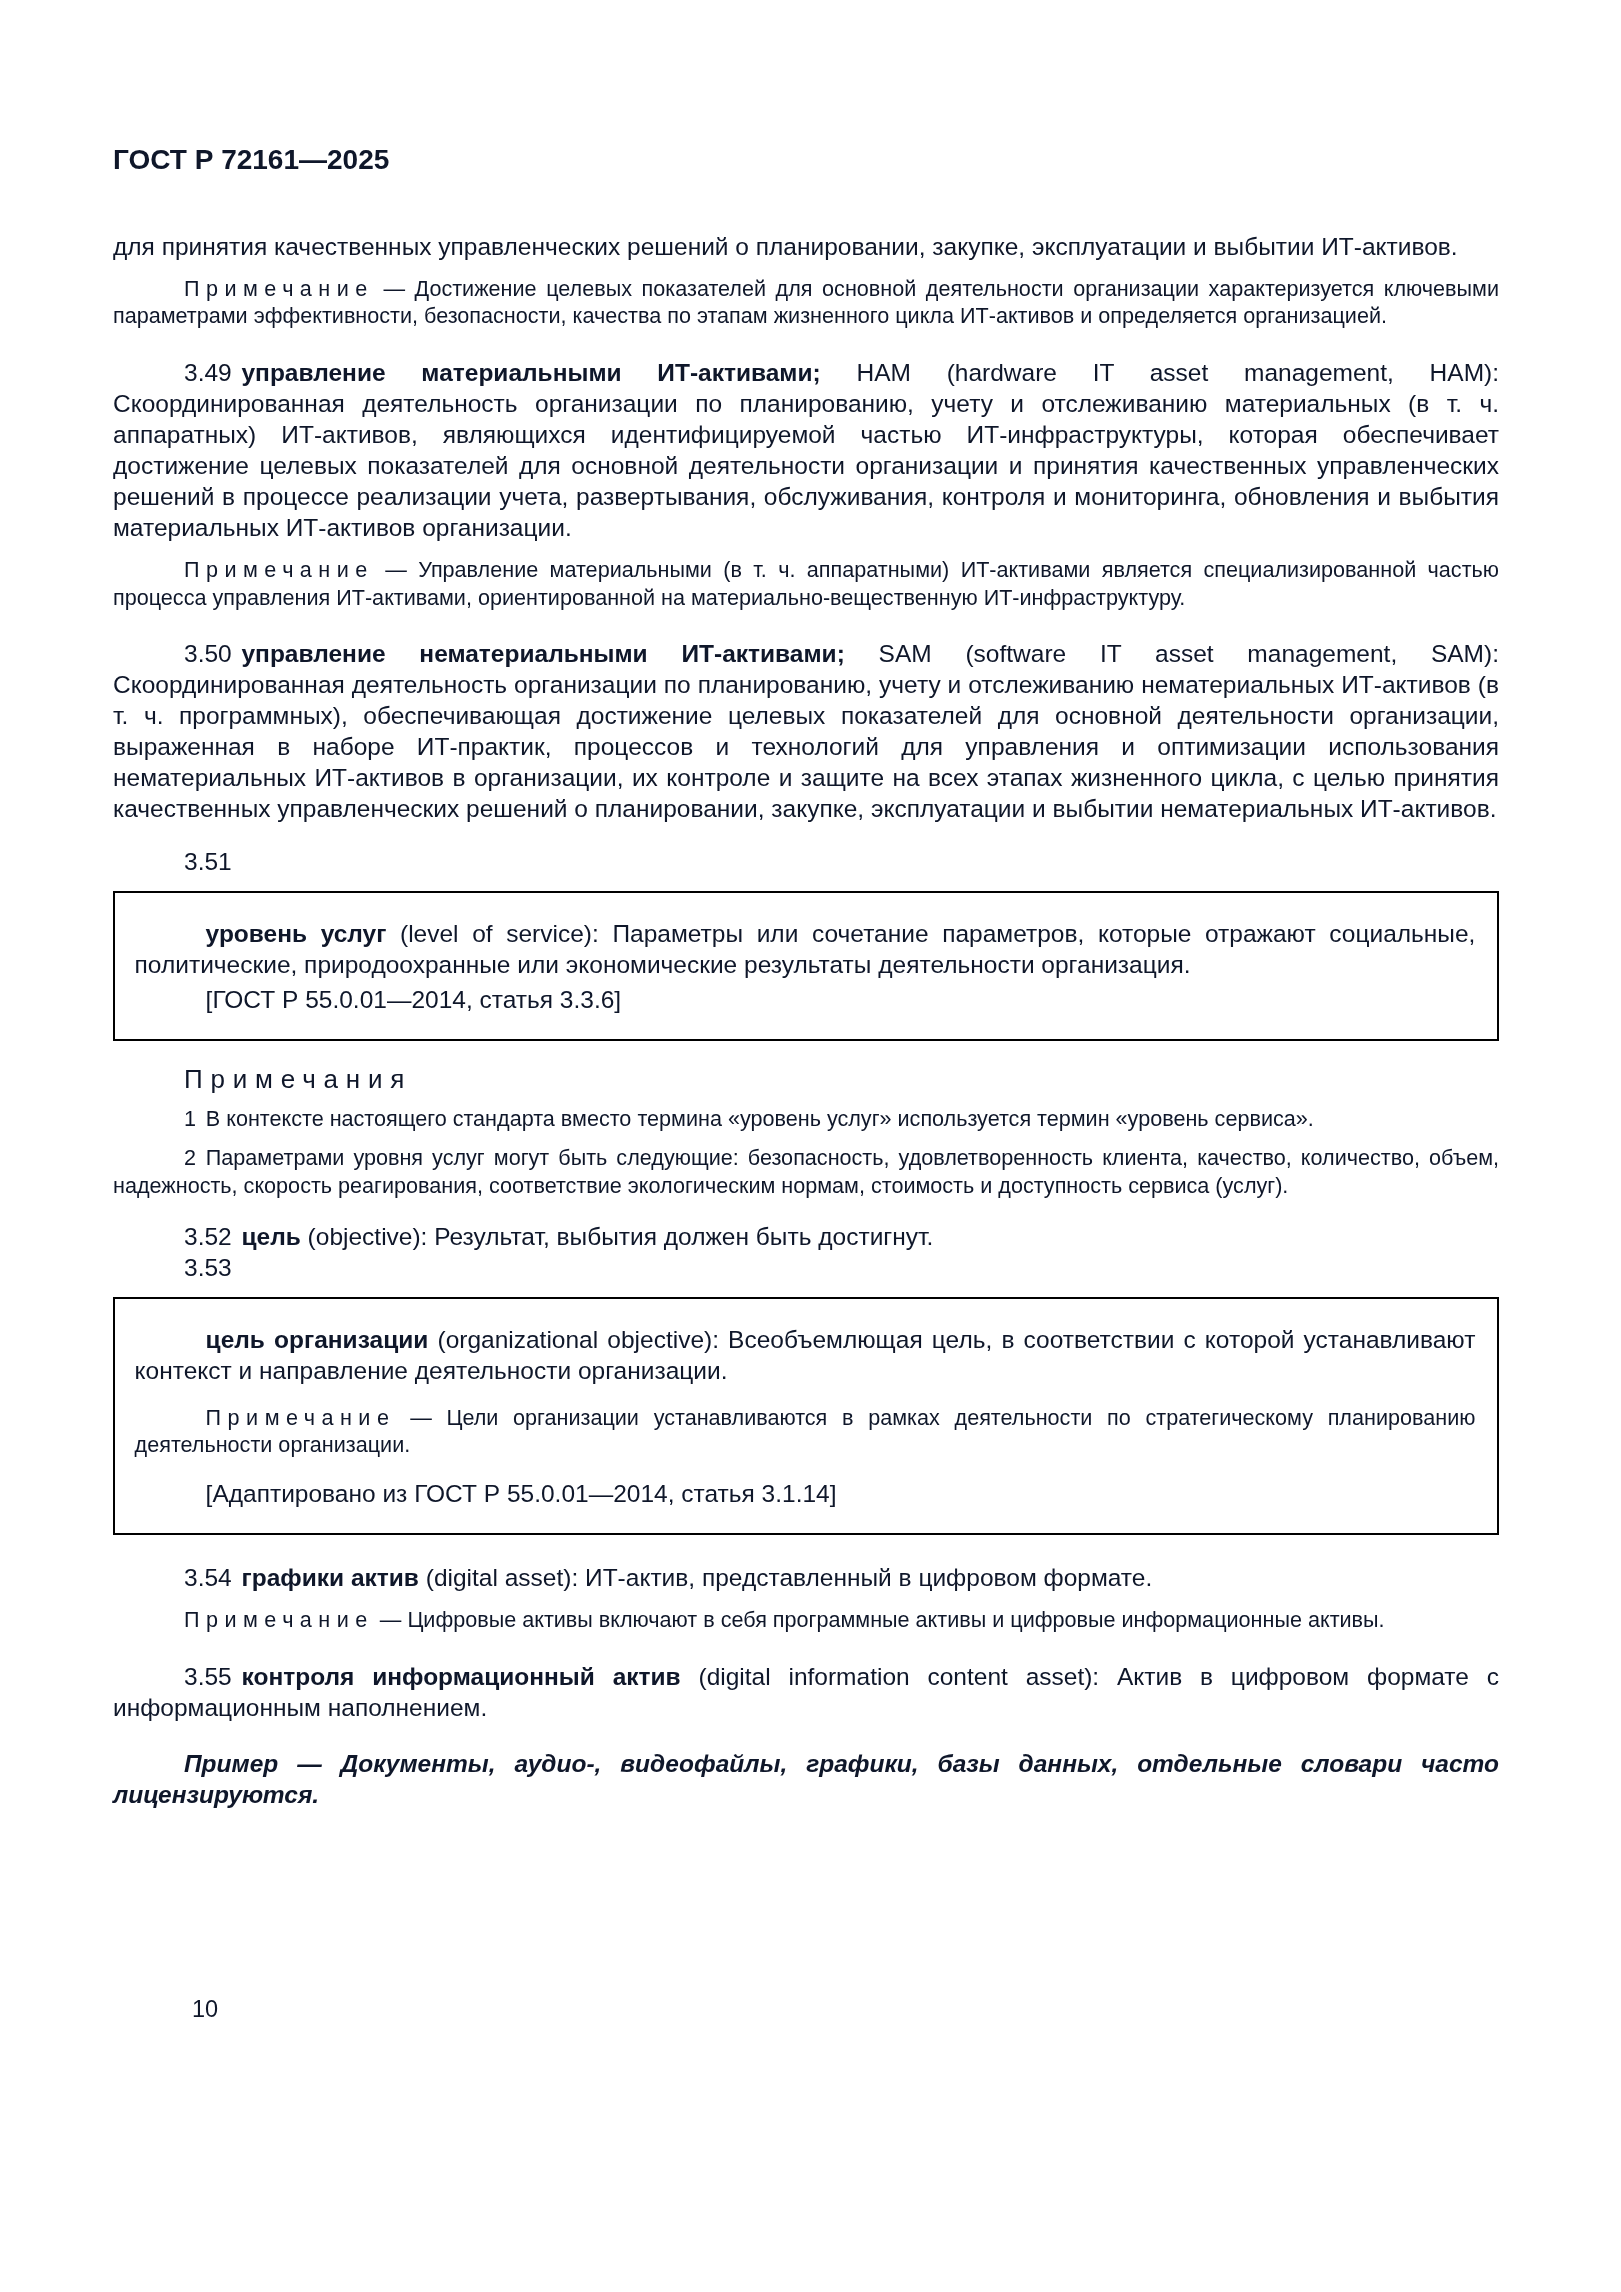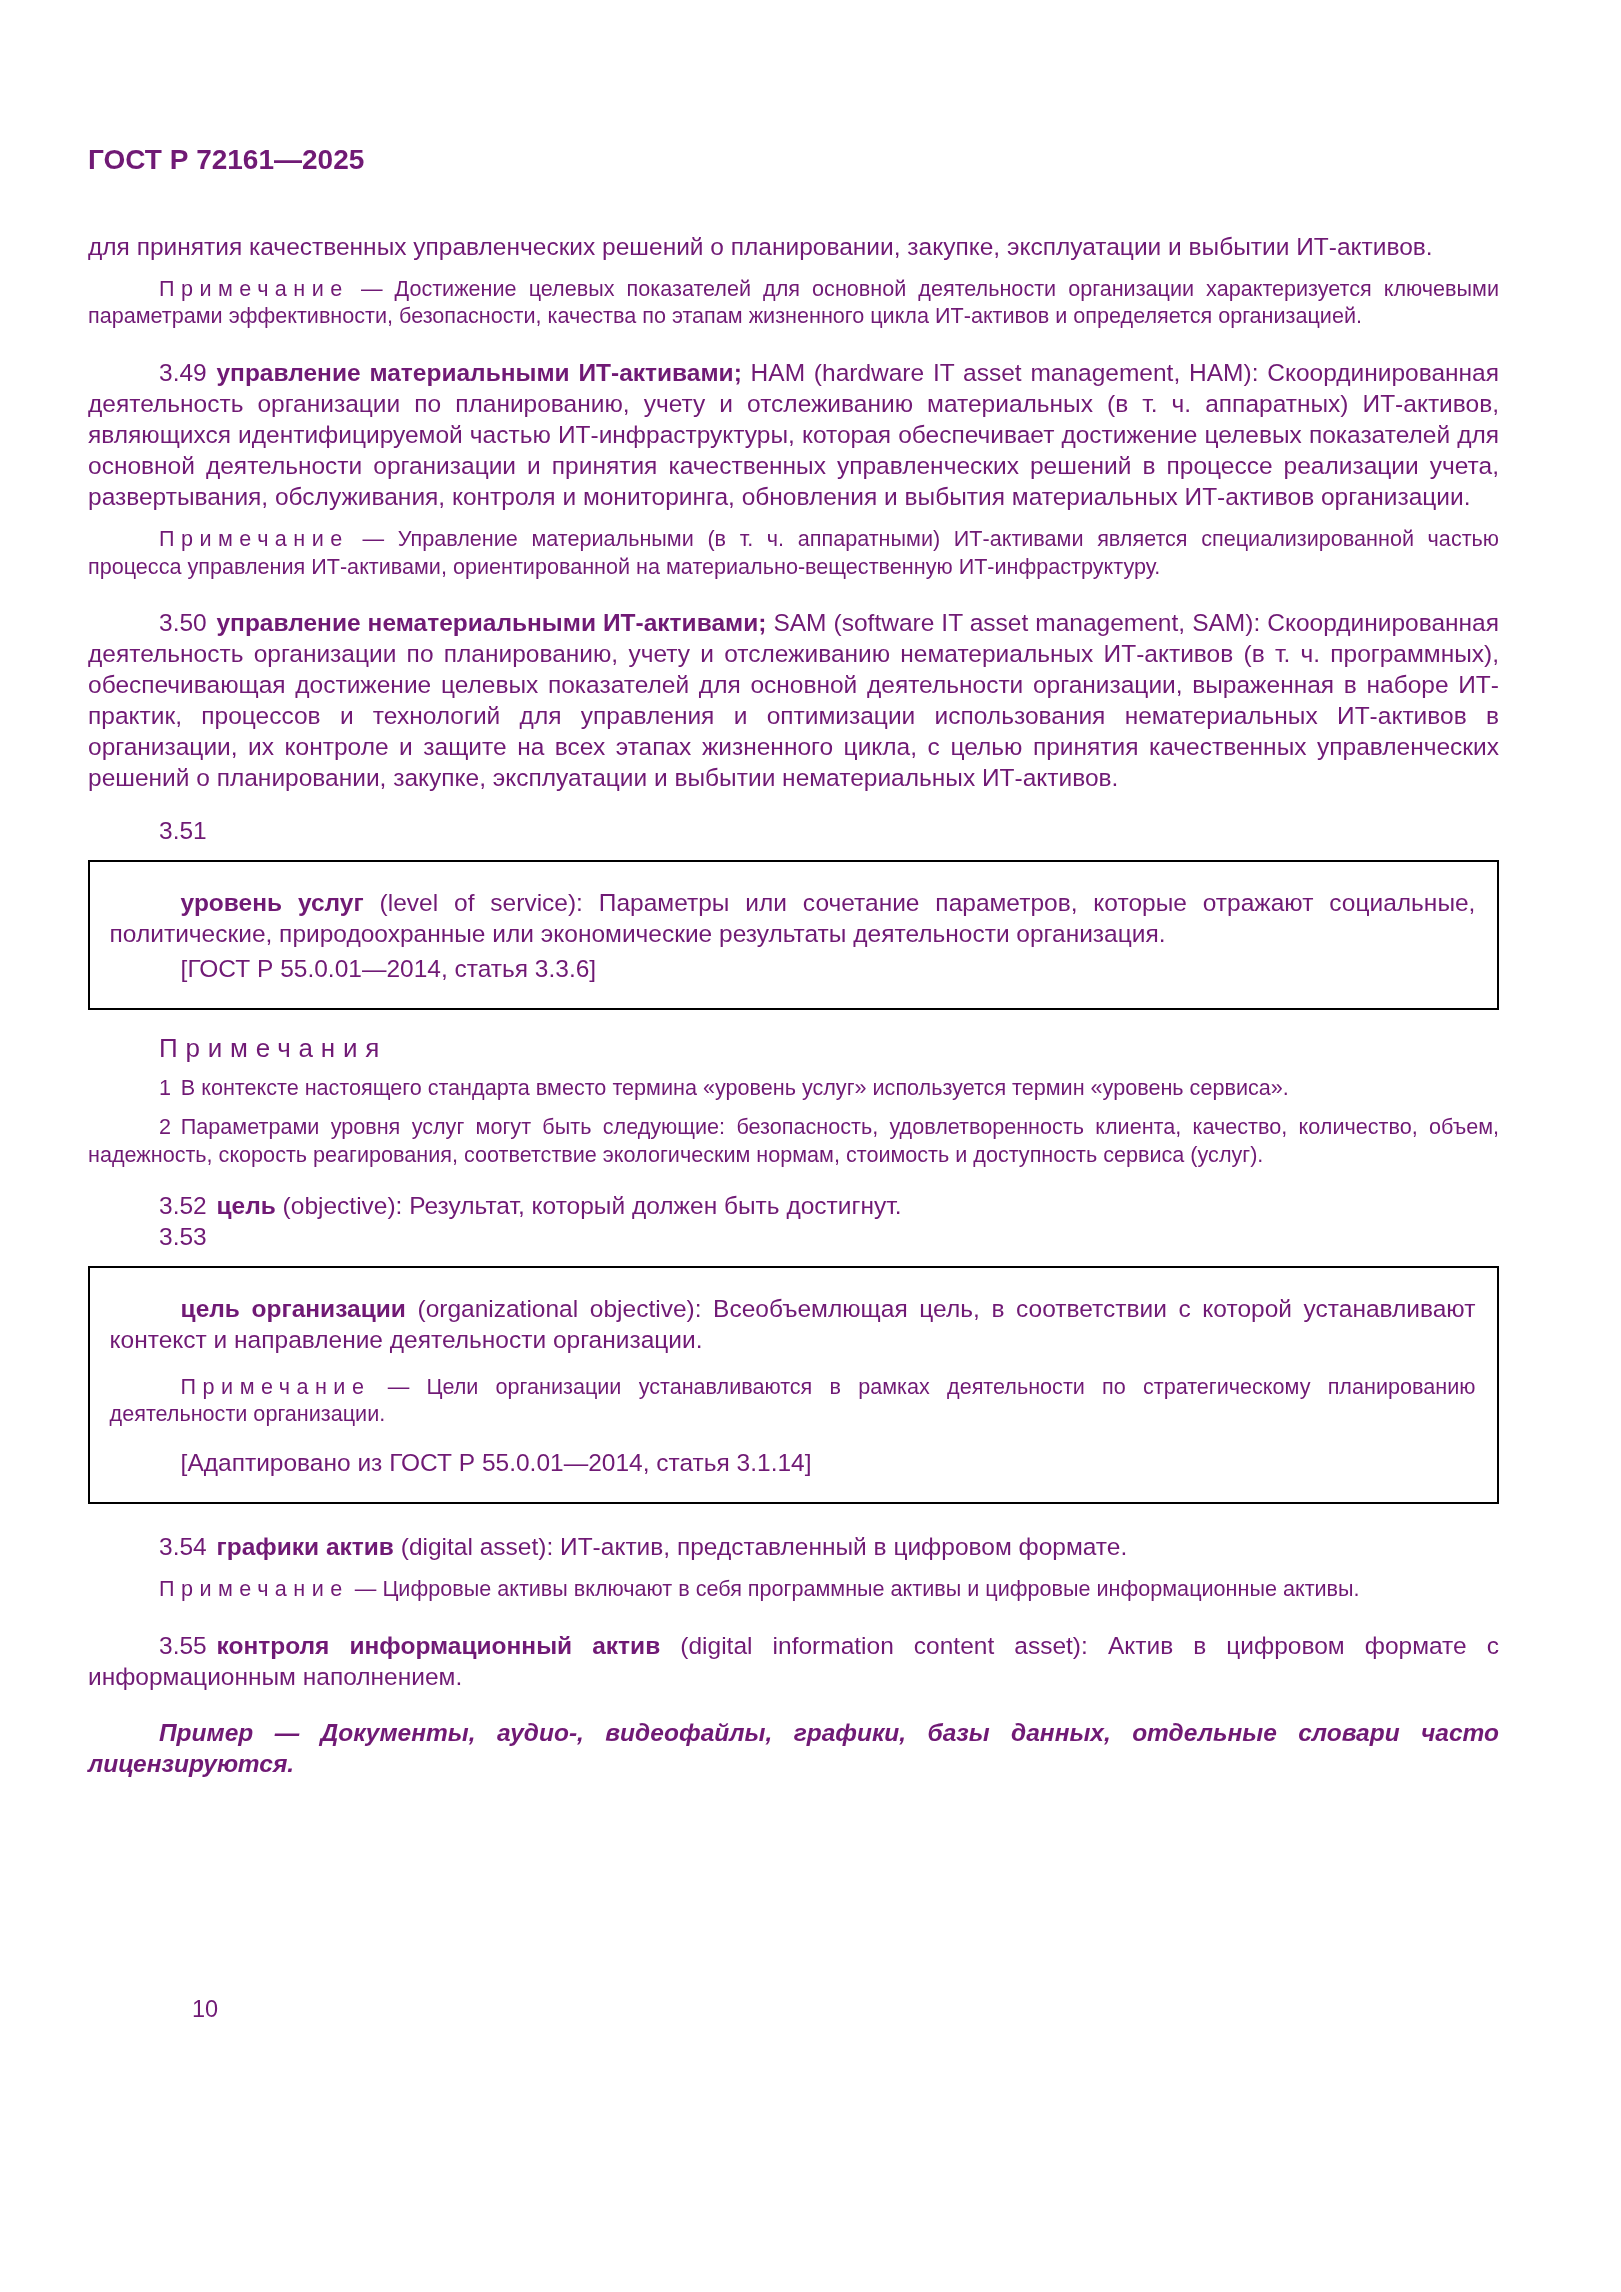--- a/index.html
+++ b/index.html
@@ -3,23 +3,23 @@
 <meta charset="utf-8">
 <style>
   html, body { margin: 0; padding: 0; background: #ffffff; }
   .page {
     position: relative;
     width: 1621px;
     height: 2293px;
     margin: 0 auto;
     background: #ffffff;
     box-sizing: border-box;
-    padding: 143px 122px 0 88px;
+    padding: 143px 122px 0 113px;
     font-family: "Liberation Sans", "DejaVu Sans", sans-serif;
-    color: #701a75;
+    color: #0f172a;
     font-size: 24.5px;
     line-height: 31px;
   }
   .doc-header {
     font-weight: bold;
     font-size: 28px;
     line-height: 33px;
     margin: 0 0 55px 0;
     text-align: left;
   }
@@ -93,21 +93,21 @@
     <p class="para"><b>уровень услуг</b> <span>(level of service): Параметры или сочетание параметров, которые отражают социальные, политические, природоохранные или экономические результаты деятельности организация.</span></p>
     <p class="source">[ГОСТ Р 55.0.01—2014, статья 3.3.6]</p>
   </div>
 
   <p class="notes-heading">Примечания</p>
 
   <p class="note list"><span class="note-num">1</span><span>В контексте настоящего стандарта вместо термина «уровень услуг» используется термин «уровень сервиса».</span></p>
 
   <p class="note list"><span class="note-num">2</span><span>Параметрами уровня услуг могут быть следующие: безопасность, удовлетворенность клиента, качество, количество, объем, надежность, скорость реагирования, соответствие экологическим нормам, стоимость и доступность сервиса (услуг).</span></p>
 
-  <p class="para mt-line"><span class="term-num">3.52</span><b>цель</b> <span>(objective): Результат, который должен быть достигнут.</span></p>
+  <p class="para mt-line"><span class="term-num">3.52</span><b>цель</b> <span>(objective): Результат, выбытия должен быть достигнут.</span></p>
 
   <p class="para">3.53</p>
 
   <div class="def-box">
     <p class="para"><b>цель организации</b> <span>(organizational objective): Всеобъемлющая цель, в соответствии с которой устанавливают контекст и направление деятельности организации.</span></p>
     <p class="note"><span class="note-label">Примечание</span> <span>— Цели организации устанавливаются в рамках деятельности по стратегическому планированию деятельности организации.</span></p>
     <p class="source source-gap">[Адаптировано из ГОСТ Р 55.0.01—2014, статья 3.1.14]</p>
   </div>
 
   <p class="para mt-term"><span class="term-num">3.54</span><b>графики актив</b> <span>(digital asset): ИТ-актив, представленный в цифровом формате.</span></p>

